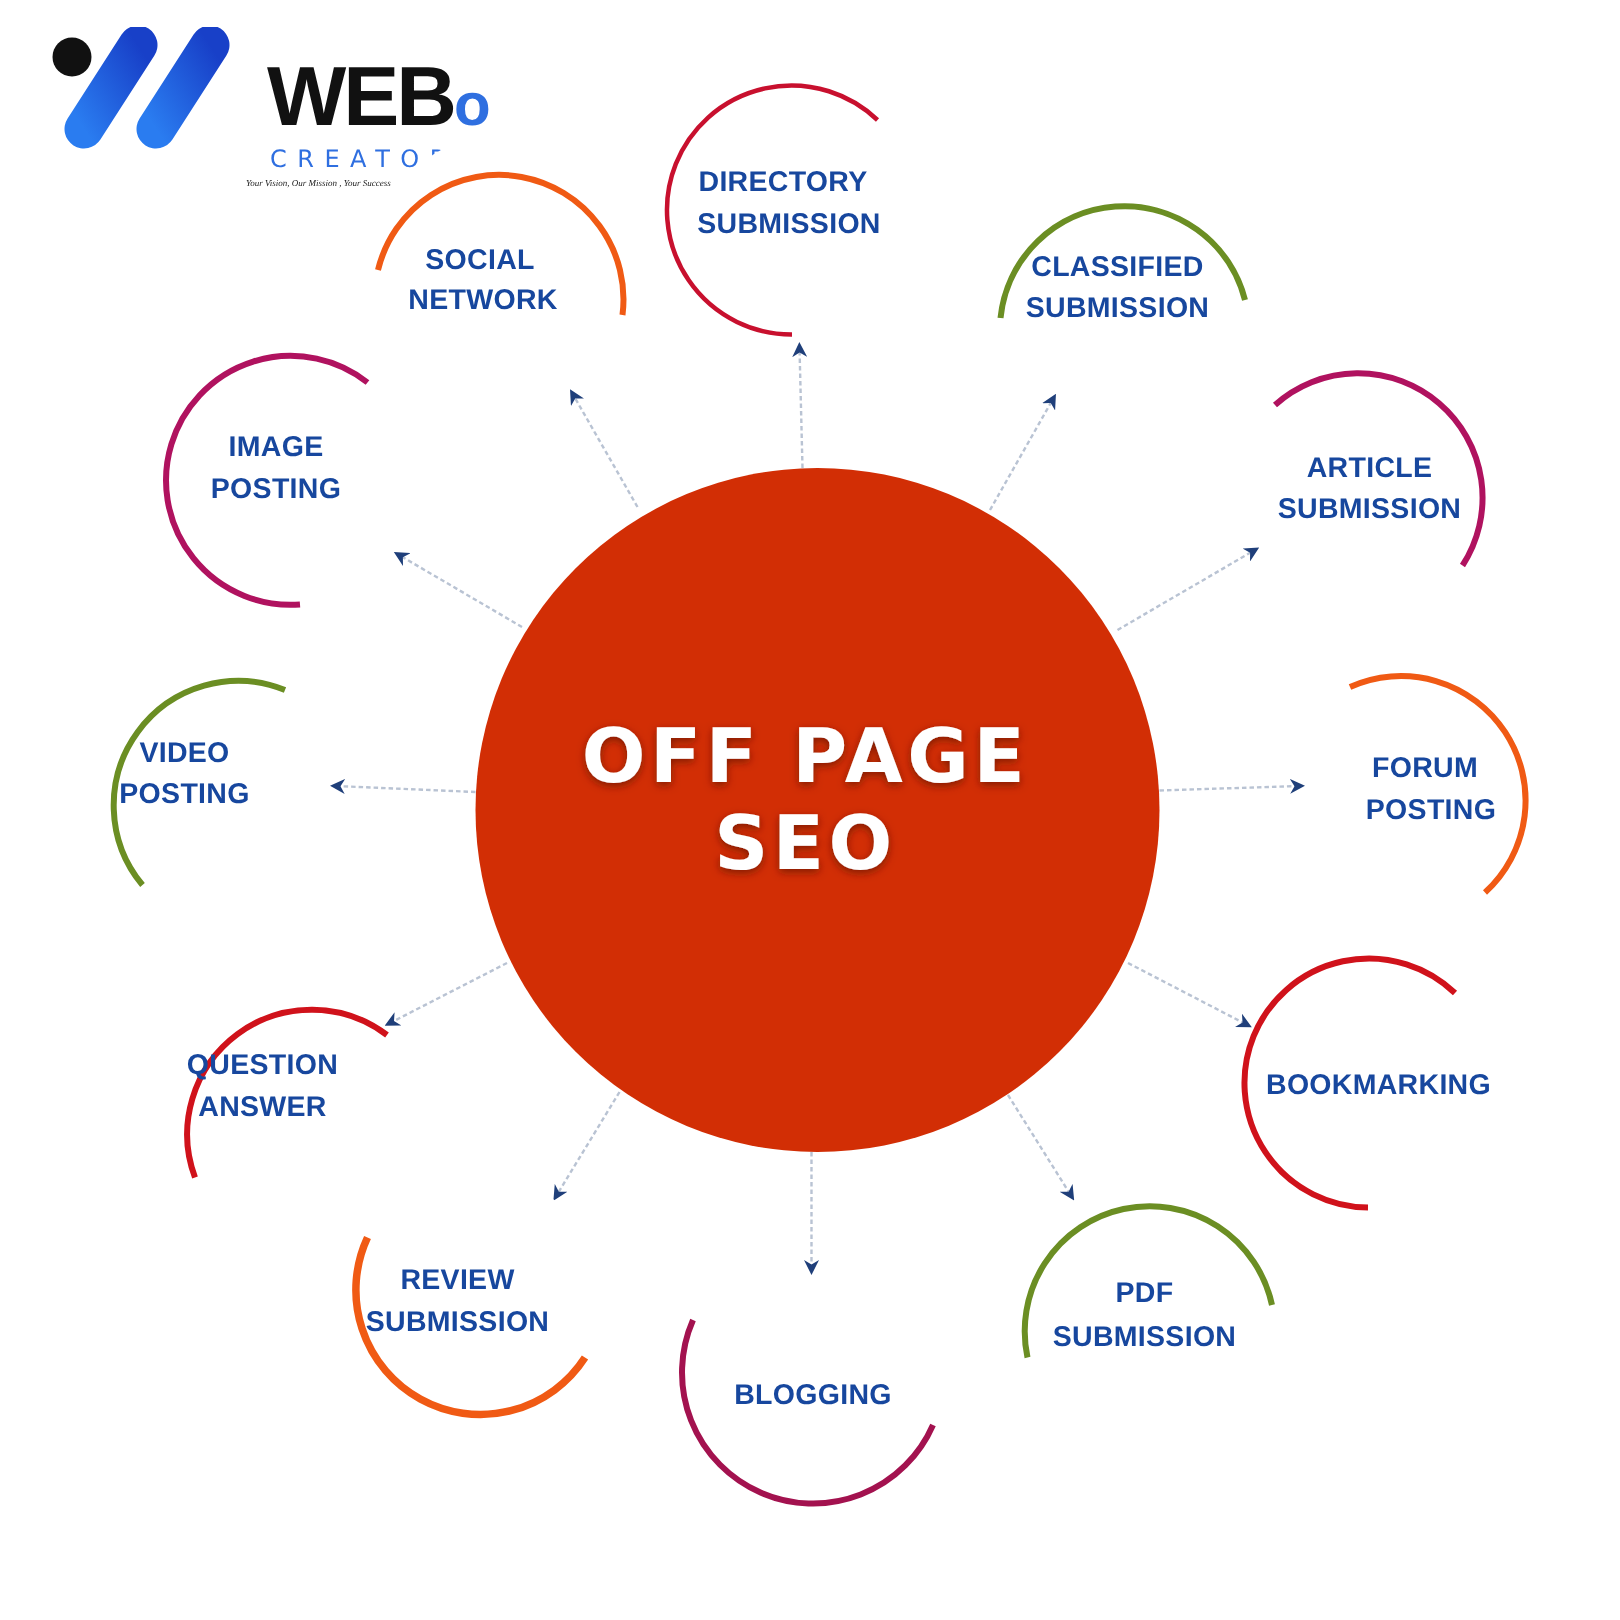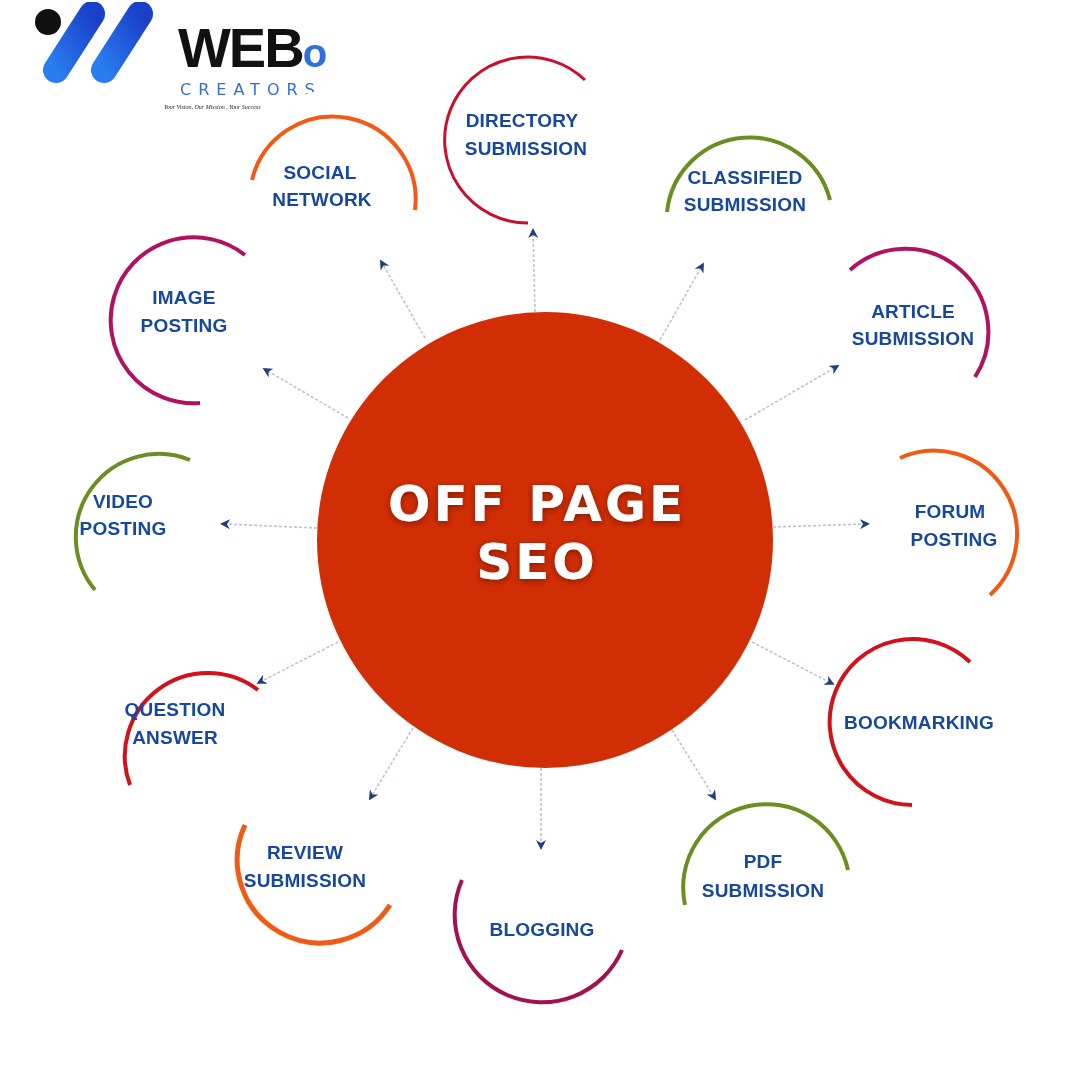--- a/index.html
+++ b/index.html
@@ -1,20 +1,20 @@
 <!DOCTYPE html>
 <html><head>
 <meta charset="utf-8">
 <style>
   html, body { margin:0; padding:0; background:#ffffff; }
   body { width:1080px; height:1080px; position:relative; overflow:hidden; font-family:"Liberation Sans", sans-serif; }
   #diagram { position:absolute; left:0; top:0; width:1080px; height:1080px; }
   .node-label { font-family:"Liberation Sans", sans-serif; font-weight:bold; fill:#17479e; font-size:19px; letter-spacing:0.2px; }
   .center-label { font-family:"DejaVu Sans", sans-serif; font-weight:bold; fill:#ffffff; font-size:50px; letter-spacing:3px; }
-  .logo { position:absolute; left:30px; top:2px; width:270px; height:100px; }
+  .logo { position:absolute; left:30px; top:18px; width:270px; height:100px; }
   .logo-word { position:absolute; left:148px; top:18px; font-family:"Liberation Sans", sans-serif; font-weight:bold; font-size:56px; color:#111111; letter-spacing:-2px; line-height:1; }
   .logo-word .o { color:#2f6fe0; font-size:40px; letter-spacing:0; }
   .logo-sub { position:absolute; left:150px; top:80px; font-family:"DejaVu Sans", sans-serif; font-size:16px; color:#2f6fe0; letter-spacing:7px; line-height:1; }
   .logo-tag { position:absolute; left:134px; top:102px; font-family:"Liberation Serif", serif; font-style:italic; font-size:6px; color:#222; white-space:nowrap; line-height:1; }
 </style>
 </head>
 <body>
 
 <div class="logo">
   <svg width="130" height="90" style="position:absolute;left:0;top:0">

